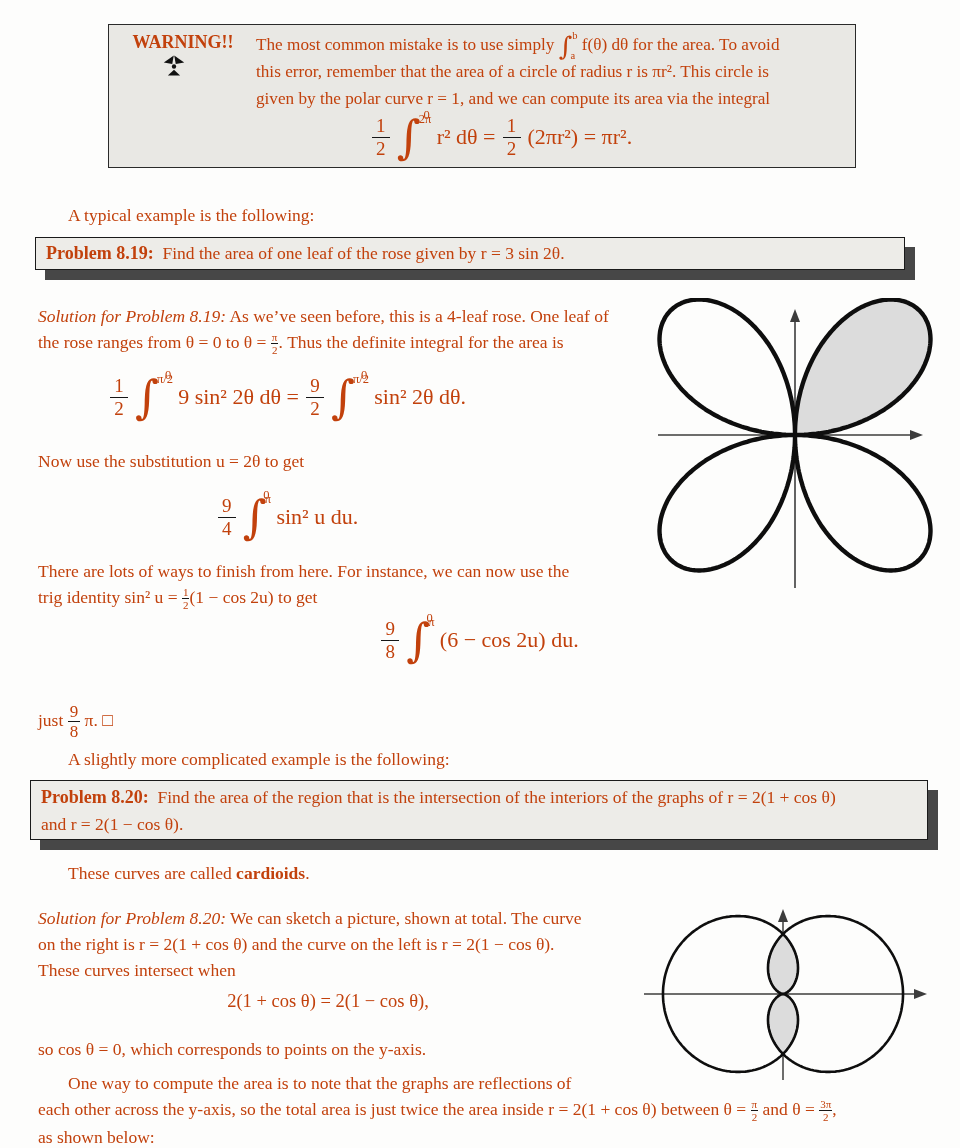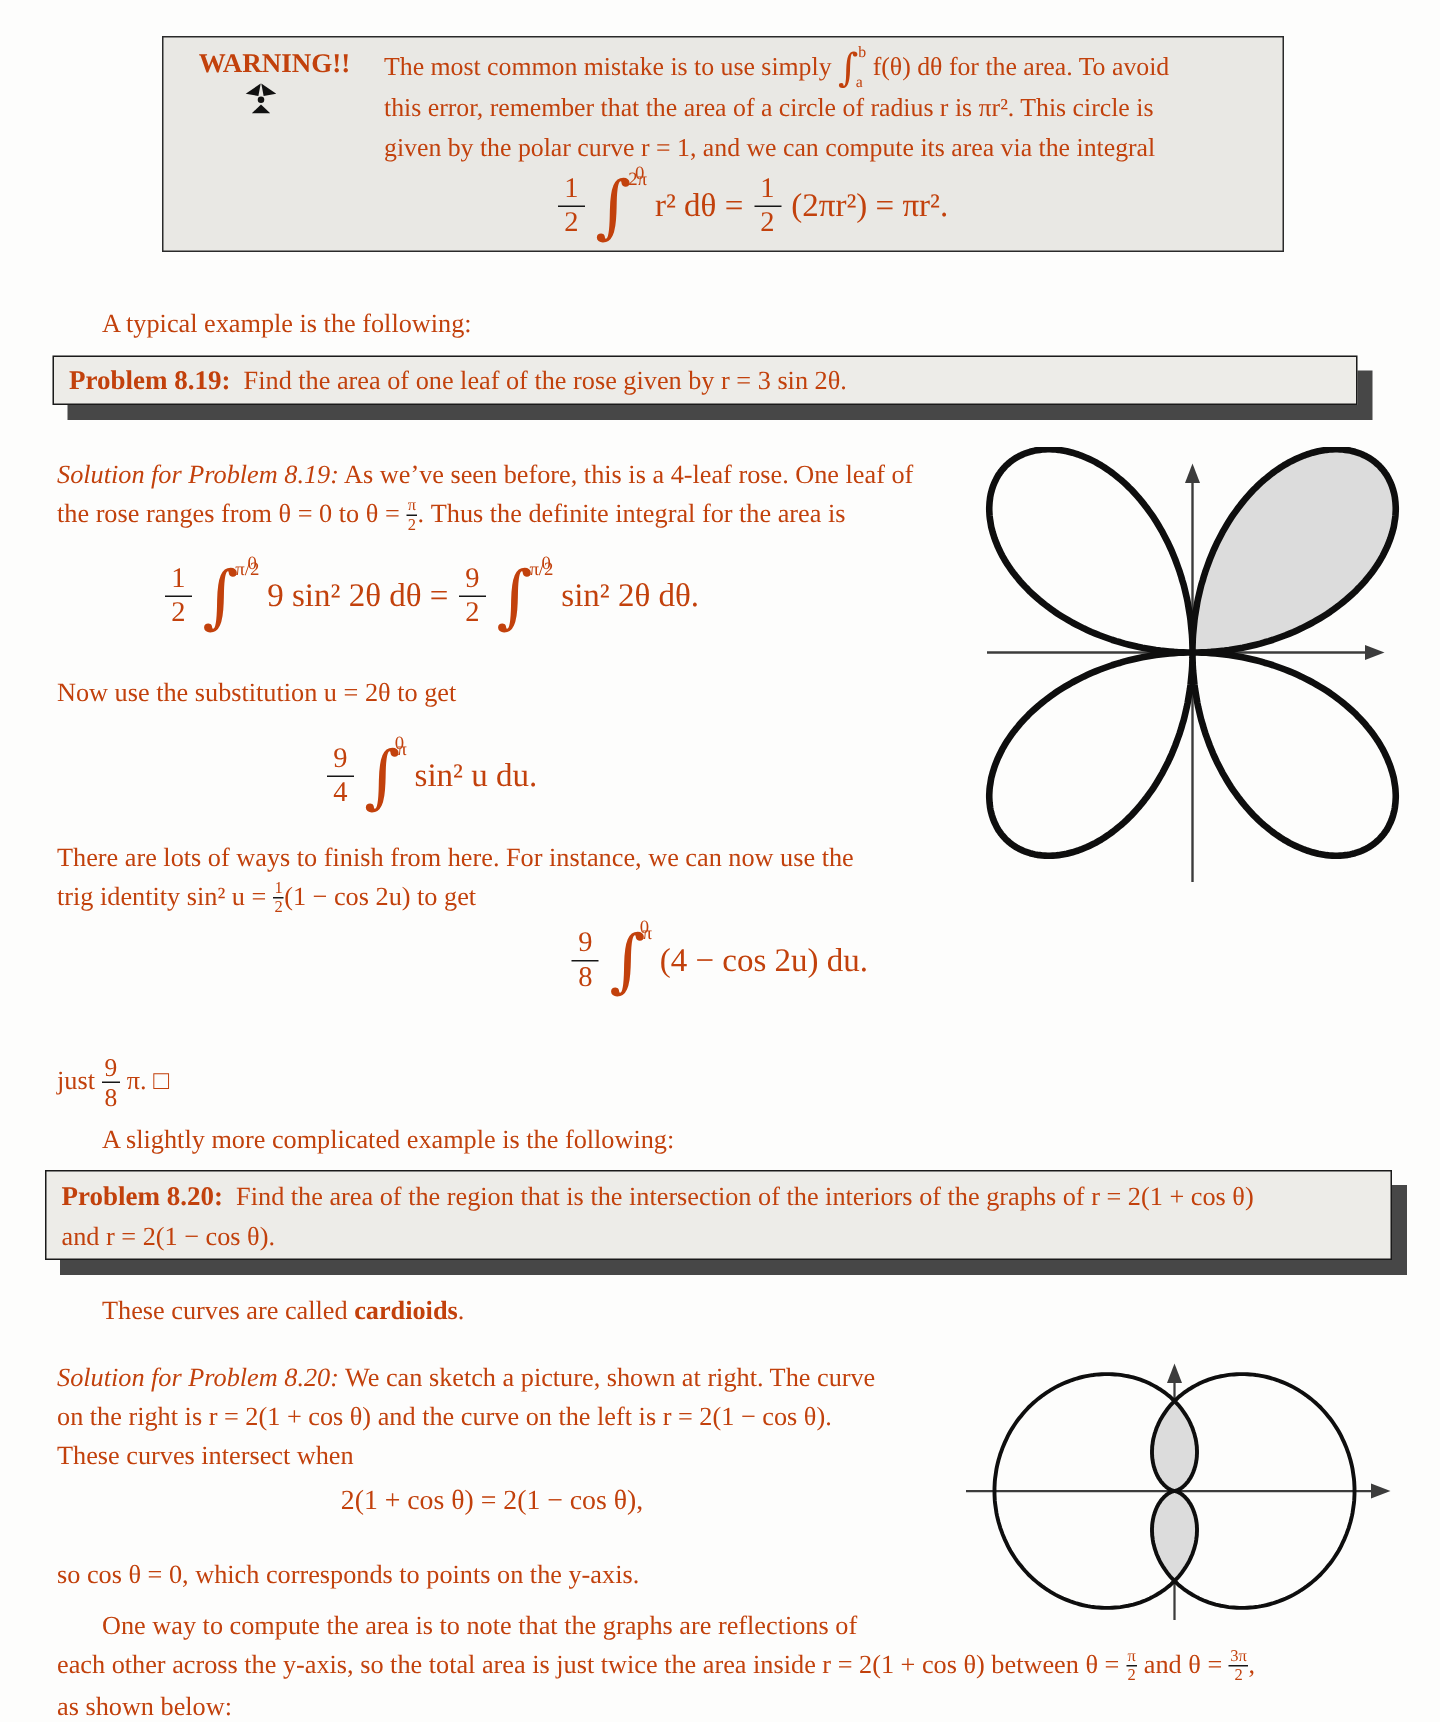--- a/index.html
+++ b/index.html
@@ -152,21 +152,21 @@
         <span class="fn">9</span>
         <span class="fd">8</span>
       </span>
     <span class="dint">
         <span class="isym">∫</span>
         <span class="ilims">
           <span class="lt">π</span>
           <span class="lb">0</span>
         </span>
       </span>
-    <span class="m">(4 − cos 2u) du.</span>
+    <span class="m">(6 − cos 2u) du.</span>
   </div>
 
   <div class="tl" style="left:38px;top:698px;height:44px;line-height:44px;"><span>just </span><span class="ifrac"><span class="fn">9</span><span>8</span></span><span> π. □</span></div>
 
   <div class="tl" style="left:68px;top:746px;">A slightly more complicated example is the following:</div>
 
   <section class="abs pbox" style="left:30px;top:780px;width:896px;height:58px;">
     <div class="tl" style="left:10px;top:3px;line-height:27px;"><span class="plabel">Problem 8.20:</span><span>  Find the area of the region that is the intersection of the interiors of the graphs of r = 2(1 + cos θ)</span></div>
     <div class="tl" style="left:10px;top:30px;line-height:27px;">and r = 2(1 − cos θ).</div>
   </section>
@@ -177,21 +177,21 @@
     <line x1="6" y1="112" x2="278" y2="112" stroke="#3c3c3c" stroke-width="1.5"></line>
     <polygon points="276,107 289,112 276,117" fill="#3c3c3c"></polygon>
     <line x1="145" y1="198" x2="145" y2="38" stroke="#3c3c3c" stroke-width="1.5"></line>
     <polygon points="140,40 145,27 150,40" fill="#3c3c3c"></polygon>
     <path id="card-lens-up" fill="#dcdcdc" stroke="#0e0e0e" stroke-width="1.6" d="M145.0,112.0 L145.0,112.0 L145.1,112.0 L145.2,112.0 L145.3,112.0 L145.5,111.9 L145.7,111.9 L146.0,111.8 L146.3,111.7 L146.6,111.6 L147.0,111.5 L147.4,111.3 L147.8,111.1 L148.2,110.9 L148.7,110.6 L149.2,110.3 L149.7,109.9 L150.3,109.5 L150.8,109.0 L151.4,108.5 L152.0,108.0 L152.5,107.4 L153.1,106.7 L153.7,106.0 L154.3,105.3 L154.8,104.5 L155.4,103.6 L155.9,102.7 L156.5,101.7 L157.0,100.7 L157.4,99.6 L157.9,98.4 L158.3,97.2 L158.7,96.0 L159.0,94.7 L159.3,93.4 L159.5,92.0 L159.7,90.6 L159.9,89.1 L160.0,87.6 L160.0,86.0 L160.0,84.4 L159.9,82.8 L159.7,81.2 L159.5,79.5 L159.2,77.8 L158.8,76.1 L158.3,74.3 L157.8,72.6 L157.2,70.8 L156.5,69.0 L155.7,67.3 L154.9,65.5 L153.9,63.8 L152.9,62.0 L151.8,60.3 L150.6,58.6 L149.3,56.9 L148.0,55.2 L146.5,53.6 L145.0,52.0 L145.0,52.0 L143.5,53.6 L142.0,55.2 L140.7,56.9 L139.4,58.6 L138.2,60.3 L137.1,62.0 L136.1,63.8 L135.1,65.5 L134.3,67.3 L133.5,69.0 L132.8,70.8 L132.2,72.6 L131.7,74.3 L131.2,76.1 L130.8,77.8 L130.5,79.5 L130.3,81.2 L130.1,82.8 L130.0,84.4 L130.0,86.0 L130.0,87.6 L130.1,89.1 L130.3,90.6 L130.5,92.0 L130.7,93.4 L131.0,94.7 L131.3,96.0 L131.7,97.2 L132.1,98.4 L132.6,99.6 L133.0,100.7 L133.5,101.7 L134.1,102.7 L134.6,103.6 L135.2,104.5 L135.7,105.3 L136.3,106.0 L136.9,106.7 L137.5,107.4 L138.0,108.0 L138.6,108.5 L139.2,109.0 L139.7,109.5 L140.3,109.9 L140.8,110.3 L141.3,110.6 L141.8,110.9 L142.2,111.1 L142.6,111.3 L143.0,111.5 L143.4,111.6 L143.7,111.7 L144.0,111.8 L144.3,111.9 L144.5,111.9 L144.7,112.0 L144.8,112.0 L144.9,112.0 L145.0,112.0 L145.0,112.0 Z"></path>
     <path id="card-lens-down" fill="#dcdcdc" stroke="#0e0e0e" stroke-width="1.6" d="M145.0,112.0 L145.0,112.0 L145.1,112.0 L145.2,112.0 L145.3,112.0 L145.5,112.1 L145.7,112.1 L146.0,112.2 L146.3,112.3 L146.6,112.4 L147.0,112.5 L147.4,112.7 L147.8,112.9 L148.2,113.1 L148.7,113.4 L149.2,113.7 L149.7,114.1 L150.3,114.5 L150.8,115.0 L151.4,115.5 L152.0,116.0 L152.5,116.6 L153.1,117.3 L153.7,118.0 L154.3,118.7 L154.8,119.5 L155.4,120.4 L155.9,121.3 L156.5,122.3 L157.0,123.3 L157.4,124.4 L157.9,125.6 L158.3,126.8 L158.7,128.0 L159.0,129.3 L159.3,130.6 L159.5,132.0 L159.7,133.4 L159.9,134.9 L160.0,136.4 L160.0,138.0 L160.0,139.6 L159.9,141.2 L159.7,142.8 L159.5,144.5 L159.2,146.2 L158.8,147.9 L158.3,149.7 L157.8,151.4 L157.2,153.2 L156.5,155.0 L155.7,156.7 L154.9,158.5 L153.9,160.2 L152.9,162.0 L151.8,163.7 L150.6,165.4 L149.3,167.1 L148.0,168.8 L146.5,170.4 L145.0,172.0 L145.0,172.0 L143.5,170.4 L142.0,168.8 L140.7,167.1 L139.4,165.4 L138.2,163.7 L137.1,162.0 L136.1,160.2 L135.1,158.5 L134.3,156.7 L133.5,155.0 L132.8,153.2 L132.2,151.4 L131.7,149.7 L131.2,147.9 L130.8,146.2 L130.5,144.5 L130.3,142.8 L130.1,141.2 L130.0,139.6 L130.0,138.0 L130.0,136.4 L130.1,134.9 L130.3,133.4 L130.5,132.0 L130.7,130.6 L131.0,129.3 L131.3,128.0 L131.7,126.8 L132.1,125.6 L132.6,124.4 L133.0,123.3 L133.5,122.3 L134.1,121.3 L134.6,120.4 L135.2,119.5 L135.7,118.7 L136.3,118.0 L136.9,117.3 L137.5,116.6 L138.0,116.0 L138.6,115.5 L139.2,115.0 L139.7,114.5 L140.3,114.1 L140.8,113.7 L141.3,113.4 L141.8,113.1 L142.2,112.9 L142.6,112.7 L143.0,112.5 L143.4,112.4 L143.7,112.3 L144.0,112.2 L144.3,112.1 L144.5,112.1 L144.7,112.0 L144.8,112.0 L144.9,112.0 L145.0,112.0 L145.0,112.0 Z"></path>
     <path id="card-right" fill="none" stroke="#0e0e0e" stroke-width="2.6" d="M265.0,112.0 L265.0,109.9 L264.9,107.8 L264.8,105.7 L264.6,103.6 L264.3,101.6 L264.0,99.5 L263.7,97.4 L263.3,95.4 L262.8,93.3 L262.3,91.3 L261.7,89.3 L261.1,87.3 L260.4,85.4 L259.7,83.4 L258.9,81.5 L258.1,79.6 L257.2,77.7 L256.3,75.8 L255.4,74.0 L254.4,72.2 L253.3,70.4 L252.2,68.7 L251.1,67.0 L249.9,65.3 L248.7,63.7 L247.4,62.1 L246.1,60.5 L244.8,59.0 L243.4,57.5 L242.0,56.0 L240.5,54.6 L239.0,53.2 L237.5,51.9 L236.0,50.6 L234.4,49.4 L232.8,48.2 L231.2,47.1 L229.5,46.0 L227.9,44.9 L226.2,43.9 L224.5,42.9 L222.7,42.0 L221.0,41.2 L219.2,40.3 L217.4,39.6 L215.6,38.9 L213.8,38.2 L212.0,37.6 L210.2,37.0 L208.4,36.5 L206.5,36.0 L204.7,35.6 L202.8,35.2 L201.0,34.9 L199.2,34.7 L197.3,34.4 L195.5,34.3 L193.6,34.2 L191.8,34.1 L190.0,34.1 L188.2,34.1 L186.4,34.2 L184.6,34.3 L182.8,34.4 L181.1,34.6 L179.3,34.9 L177.6,35.2 L175.9,35.5 L174.2,35.9 L172.5,36.3 L170.9,36.8 L169.3,37.3 L167.7,37.8 L166.1,38.4 L164.5,39.0 L163.0,39.7 L161.5,40.4 L160.1,41.1 L158.6,41.9 L157.2,42.7 L155.9,43.5 L154.5,44.3 L153.2,45.2 L151.9,46.1 L150.7,47.0 L149.5,48.0 L148.3,48.9 L147.2,49.9 L146.1,51.0 L145.0,52.0 L144.0,53.1 L143.0,54.1 L142.0,55.2 L141.1,56.3 L140.2,57.4 L139.4,58.6 L138.6,59.7 L137.8,60.9 L137.1,62.0 L136.4,63.2 L135.7,64.3 L135.1,65.5 L134.5,66.7 L134.0,67.9 L133.5,69.0 L133.0,70.2 L132.6,71.4 L132.2,72.6 L131.8,73.7 L131.5,74.9 L131.2,76.1 L130.9,77.2 L130.7,78.3 L130.5,79.5 L130.4,80.6 L130.2,81.7 L130.1,82.8 L130.1,83.9 L130.0,85.0 L130.0,86.0 L130.0,87.1 L130.1,88.1 L130.1,89.1 L130.2,90.1 L130.3,91.0 L130.5,92.0 L130.6,92.9 L130.8,93.8 L131.0,94.7 L131.2,95.6 L131.5,96.4 L131.7,97.2 L132.0,98.0 L132.3,98.8 L132.6,99.6 L132.9,100.3 L133.2,101.0 L133.5,101.7 L133.9,102.3 L134.2,103.0 L134.6,103.6 L135.0,104.2 L135.4,104.7 L135.7,105.3 L136.1,105.8 L136.5,106.3 L136.9,106.7 L137.3,107.2 L137.7,107.6 L138.0,108.0 L138.4,108.4 L138.8,108.7 L139.2,109.0 L139.5,109.3 L139.9,109.6 L140.3,109.9 L140.6,110.1 L140.9,110.4 L141.3,110.6 L141.6,110.8 L141.9,110.9 L142.2,111.1 L142.5,111.2 L142.8,111.4 L143.0,111.5 L143.3,111.6 L143.5,111.7 L143.7,111.7 L143.9,111.8 L144.1,111.8 L144.3,111.9 L144.4,111.9 L144.6,111.9 L144.7,112.0 L144.8,112.0 L144.9,112.0 L144.9,112.0 L145.0,112.0 L145.0,112.0 L145.0,112.0 L145.0,112.0 L145.0,112.0 L144.9,112.0 L144.9,112.0 L144.8,112.0 L144.7,112.0 L144.6,112.1 L144.4,112.1 L144.3,112.1 L144.1,112.2 L143.9,112.2 L143.7,112.3 L143.5,112.3 L143.3,112.4 L143.0,112.5 L142.8,112.6 L142.5,112.8 L142.2,112.9 L141.9,113.1 L141.6,113.2 L141.3,113.4 L140.9,113.6 L140.6,113.9 L140.3,114.1 L139.9,114.4 L139.5,114.7 L139.2,115.0 L138.8,115.3 L138.4,115.6 L138.0,116.0 L137.7,116.4 L137.3,116.8 L136.9,117.3 L136.5,117.7 L136.1,118.2 L135.7,118.7 L135.4,119.3 L135.0,119.8 L134.6,120.4 L134.2,121.0 L133.9,121.7 L133.5,122.3 L133.2,123.0 L132.9,123.7 L132.6,124.4 L132.3,125.2 L132.0,126.0 L131.7,126.8 L131.5,127.6 L131.2,128.4 L131.0,129.3 L130.8,130.2 L130.6,131.1 L130.5,132.0 L130.3,133.0 L130.2,133.9 L130.1,134.9 L130.1,135.9 L130.0,136.9 L130.0,138.0 L130.0,139.0 L130.1,140.1 L130.1,141.2 L130.2,142.3 L130.4,143.4 L130.5,144.5 L130.7,145.7 L130.9,146.8 L131.2,147.9 L131.5,149.1 L131.8,150.3 L132.2,151.4 L132.6,152.6 L133.0,153.8 L133.5,155.0 L134.0,156.1 L134.5,157.3 L135.1,158.5 L135.7,159.7 L136.4,160.8 L137.1,162.0 L137.8,163.1 L138.6,164.3 L139.4,165.4 L140.2,166.6 L141.1,167.7 L142.0,168.8 L143.0,169.9 L144.0,170.9 L145.0,172.0 L146.1,173.0 L147.2,174.1 L148.3,175.1 L149.5,176.0 L150.7,177.0 L151.9,177.9 L153.2,178.8 L154.5,179.7 L155.9,180.5 L157.2,181.3 L158.6,182.1 L160.1,182.9 L161.5,183.6 L163.0,184.3 L164.5,185.0 L166.1,185.6 L167.7,186.2 L169.3,186.7 L170.9,187.2 L172.5,187.7 L174.2,188.1 L175.9,188.5 L177.6,188.8 L179.3,189.1 L181.1,189.4 L182.8,189.6 L184.6,189.7 L186.4,189.8 L188.2,189.9 L190.0,189.9 L191.8,189.9 L193.6,189.8 L195.5,189.7 L197.3,189.6 L199.2,189.3 L201.0,189.1 L202.8,188.8 L204.7,188.4 L206.5,188.0 L208.4,187.5 L210.2,187.0 L212.0,186.4 L213.8,185.8 L215.6,185.1 L217.4,184.4 L219.2,183.7 L221.0,182.8 L222.7,182.0 L224.5,181.1 L226.2,180.1 L227.9,179.1 L229.5,178.0 L231.2,176.9 L232.8,175.8 L234.4,174.6 L236.0,173.4 L237.5,172.1 L239.0,170.8 L240.5,169.4 L242.0,168.0 L243.4,166.5 L244.8,165.0 L246.1,163.5 L247.4,161.9 L248.7,160.3 L249.9,158.7 L251.1,157.0 L252.2,155.3 L253.3,153.6 L254.4,151.8 L255.4,150.0 L256.3,148.2 L257.2,146.3 L258.1,144.4 L258.9,142.5 L259.7,140.6 L260.4,138.6 L261.1,136.7 L261.7,134.7 L262.3,132.7 L262.8,130.7 L263.3,128.6 L263.7,126.6 L264.0,124.5 L264.3,122.4 L264.6,120.4 L264.8,118.3 L264.9,116.2 L265.0,114.1 L265.0,112.0 Z"></path>
     <path id="card-left" fill="none" stroke="#0e0e0e" stroke-width="2.6" d="M145.0,112.0 L145.0,112.0 L145.0,112.0 L145.1,112.0 L145.1,112.0 L145.2,112.0 L145.3,112.0 L145.4,111.9 L145.6,111.9 L145.7,111.9 L145.9,111.8 L146.1,111.8 L146.3,111.7 L146.5,111.7 L146.7,111.6 L147.0,111.5 L147.2,111.4 L147.5,111.2 L147.8,111.1 L148.1,110.9 L148.4,110.8 L148.7,110.6 L149.1,110.4 L149.4,110.1 L149.7,109.9 L150.1,109.6 L150.5,109.3 L150.8,109.0 L151.2,108.7 L151.6,108.4 L152.0,108.0 L152.3,107.6 L152.7,107.2 L153.1,106.7 L153.5,106.3 L153.9,105.8 L154.3,105.3 L154.6,104.7 L155.0,104.2 L155.4,103.6 L155.8,103.0 L156.1,102.3 L156.5,101.7 L156.8,101.0 L157.1,100.3 L157.4,99.6 L157.7,98.8 L158.0,98.0 L158.3,97.2 L158.5,96.4 L158.8,95.6 L159.0,94.7 L159.2,93.8 L159.4,92.9 L159.5,92.0 L159.7,91.0 L159.8,90.1 L159.9,89.1 L159.9,88.1 L160.0,87.1 L160.0,86.0 L160.0,85.0 L159.9,83.9 L159.9,82.8 L159.8,81.7 L159.6,80.6 L159.5,79.5 L159.3,78.3 L159.1,77.2 L158.8,76.1 L158.5,74.9 L158.2,73.7 L157.8,72.6 L157.4,71.4 L157.0,70.2 L156.5,69.0 L156.0,67.9 L155.5,66.7 L154.9,65.5 L154.3,64.3 L153.6,63.2 L152.9,62.0 L152.2,60.9 L151.4,59.7 L150.6,58.6 L149.8,57.4 L148.9,56.3 L148.0,55.2 L147.0,54.1 L146.0,53.1 L145.0,52.0 L143.9,51.0 L142.8,49.9 L141.7,48.9 L140.5,48.0 L139.3,47.0 L138.1,46.1 L136.8,45.2 L135.5,44.3 L134.1,43.5 L132.8,42.7 L131.4,41.9 L129.9,41.1 L128.5,40.4 L127.0,39.7 L125.5,39.0 L123.9,38.4 L122.3,37.8 L120.7,37.3 L119.1,36.8 L117.5,36.3 L115.8,35.9 L114.1,35.5 L112.4,35.2 L110.7,34.9 L108.9,34.6 L107.2,34.4 L105.4,34.3 L103.6,34.2 L101.8,34.1 L100.0,34.1 L98.2,34.1 L96.4,34.2 L94.5,34.3 L92.7,34.4 L90.8,34.7 L89.0,34.9 L87.2,35.2 L85.3,35.6 L83.5,36.0 L81.6,36.5 L79.8,37.0 L78.0,37.6 L76.2,38.2 L74.4,38.9 L72.6,39.6 L70.8,40.3 L69.0,41.2 L67.3,42.0 L65.5,42.9 L63.8,43.9 L62.1,44.9 L60.5,46.0 L58.8,47.1 L57.2,48.2 L55.6,49.4 L54.0,50.6 L52.5,51.9 L51.0,53.2 L49.5,54.6 L48.0,56.0 L46.6,57.5 L45.2,59.0 L43.9,60.5 L42.6,62.1 L41.3,63.7 L40.1,65.3 L38.9,67.0 L37.8,68.7 L36.7,70.4 L35.6,72.2 L34.6,74.0 L33.7,75.8 L32.8,77.7 L31.9,79.6 L31.1,81.5 L30.3,83.4 L29.6,85.4 L28.9,87.3 L28.3,89.3 L27.7,91.3 L27.2,93.3 L26.7,95.4 L26.3,97.4 L26.0,99.5 L25.7,101.6 L25.4,103.6 L25.2,105.7 L25.1,107.8 L25.0,109.9 L25.0,112.0 L25.0,114.1 L25.1,116.2 L25.2,118.3 L25.4,120.4 L25.7,122.4 L26.0,124.5 L26.3,126.6 L26.7,128.6 L27.2,130.7 L27.7,132.7 L28.3,134.7 L28.9,136.7 L29.6,138.6 L30.3,140.6 L31.1,142.5 L31.9,144.4 L32.8,146.3 L33.7,148.2 L34.6,150.0 L35.6,151.8 L36.7,153.6 L37.8,155.3 L38.9,157.0 L40.1,158.7 L41.3,160.3 L42.6,161.9 L43.9,163.5 L45.2,165.0 L46.6,166.5 L48.0,168.0 L49.5,169.4 L51.0,170.8 L52.5,172.1 L54.0,173.4 L55.6,174.6 L57.2,175.8 L58.8,176.9 L60.5,178.0 L62.1,179.1 L63.8,180.1 L65.5,181.1 L67.3,182.0 L69.0,182.8 L70.8,183.7 L72.6,184.4 L74.4,185.1 L76.2,185.8 L78.0,186.4 L79.8,187.0 L81.6,187.5 L83.5,188.0 L85.3,188.4 L87.2,188.8 L89.0,189.1 L90.8,189.3 L92.7,189.6 L94.5,189.7 L96.4,189.8 L98.2,189.9 L100.0,189.9 L101.8,189.9 L103.6,189.8 L105.4,189.7 L107.2,189.6 L108.9,189.4 L110.7,189.1 L112.4,188.8 L114.1,188.5 L115.8,188.1 L117.5,187.7 L119.1,187.2 L120.7,186.7 L122.3,186.2 L123.9,185.6 L125.5,185.0 L127.0,184.3 L128.5,183.6 L129.9,182.9 L131.4,182.1 L132.8,181.3 L134.1,180.5 L135.5,179.7 L136.8,178.8 L138.1,177.9 L139.3,177.0 L140.5,176.0 L141.7,175.1 L142.8,174.1 L143.9,173.0 L145.0,172.0 L146.0,170.9 L147.0,169.9 L148.0,168.8 L148.9,167.7 L149.8,166.6 L150.6,165.4 L151.4,164.3 L152.2,163.1 L152.9,162.0 L153.6,160.8 L154.3,159.7 L154.9,158.5 L155.5,157.3 L156.0,156.1 L156.5,155.0 L157.0,153.8 L157.4,152.6 L157.8,151.4 L158.2,150.3 L158.5,149.1 L158.8,147.9 L159.1,146.8 L159.3,145.7 L159.5,144.5 L159.6,143.4 L159.8,142.3 L159.9,141.2 L159.9,140.1 L160.0,139.0 L160.0,138.0 L160.0,136.9 L159.9,135.9 L159.9,134.9 L159.8,133.9 L159.7,133.0 L159.5,132.0 L159.4,131.1 L159.2,130.2 L159.0,129.3 L158.8,128.4 L158.5,127.6 L158.3,126.8 L158.0,126.0 L157.7,125.2 L157.4,124.4 L157.1,123.7 L156.8,123.0 L156.5,122.3 L156.1,121.7 L155.8,121.0 L155.4,120.4 L155.0,119.8 L154.6,119.3 L154.3,118.7 L153.9,118.2 L153.5,117.7 L153.1,117.3 L152.7,116.8 L152.3,116.4 L152.0,116.0 L151.6,115.6 L151.2,115.3 L150.8,115.0 L150.5,114.7 L150.1,114.4 L149.7,114.1 L149.4,113.9 L149.1,113.6 L148.7,113.4 L148.4,113.2 L148.1,113.1 L147.8,112.9 L147.5,112.8 L147.2,112.6 L147.0,112.5 L146.7,112.4 L146.5,112.3 L146.3,112.3 L146.1,112.2 L145.9,112.2 L145.7,112.1 L145.6,112.1 L145.4,112.1 L145.3,112.0 L145.2,112.0 L145.1,112.0 L145.1,112.0 L145.0,112.0 L145.0,112.0 L145.0,112.0 Z"></path>
   </svg>
 
-  <div class="tl" style="left:38px;top:905px;"><span class="it">Solution for Problem 8.20:</span><span> We can sketch a picture, shown at right. The curve</span></div>
+  <div class="tl" style="left:38px;top:905px;"><span class="it">Solution for Problem 8.20:</span><span> We can sketch a picture, shown at total. The curve</span></div>
   <div class="tl" style="left:38px;top:931px;">on the right is r = 2(1 + cos θ) and the curve on the left is r = 2(1 − cos θ).</div>
   <div class="tl" style="left:38px;top:957px;">These curves intersect when</div>
 
   <div class="eq" style="left:38px;top:988px;width:580px;height:26px;">
     <span class="m" style="font-size:18.5px;">2(1 + cos θ) = 2(1 − cos θ),</span>
   </div>
 
   <div class="tl" style="left:38px;top:1036px;">so cos θ = 0, which corresponds to points on the y-axis.</div>
   <div class="tl" style="left:68px;top:1070px;">One way to compute the area is to note that the graphs are reflections of</div>
   <div class="tl" style="left:38px;top:1096px;height:30px;"><span>each other across the y-axis, so the total area is just twice the area inside r = 2(1 + cos θ) between θ = </span><span class="sfrac"><span class="fn">π</span><span>2</span></span><span> and θ = </span><span class="sfrac"><span class="fn">3π</span><span>2</span></span><span>,</span></div>

